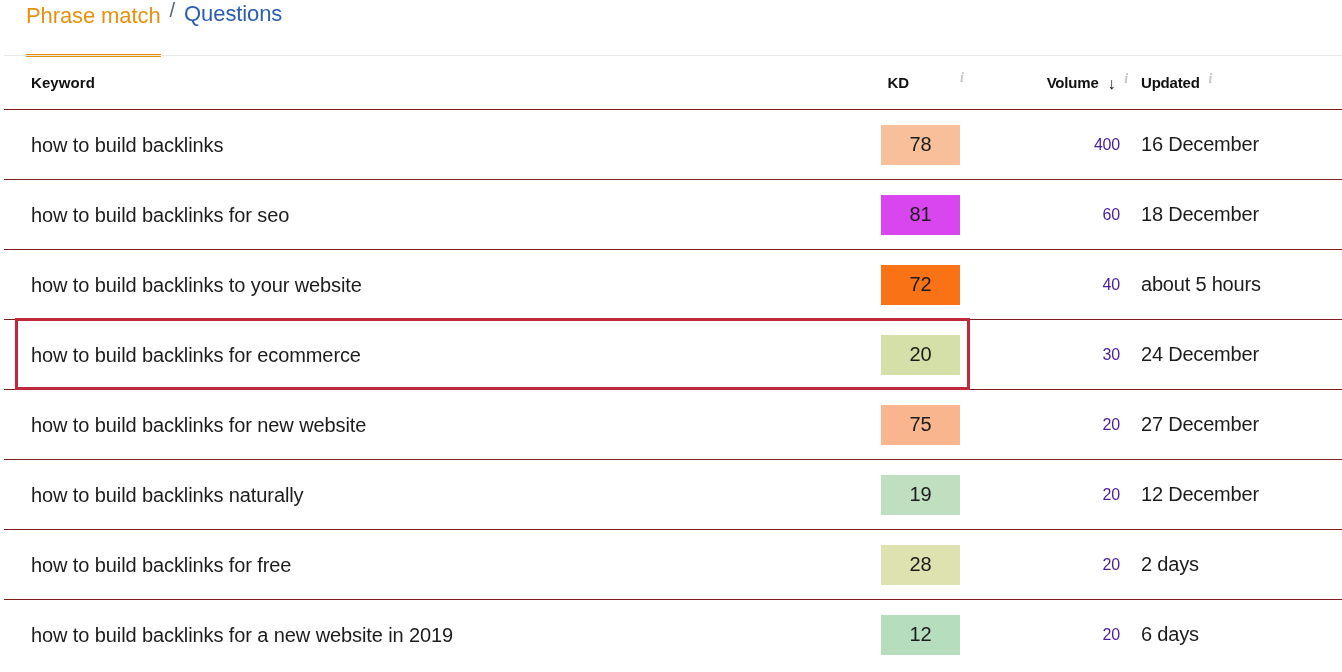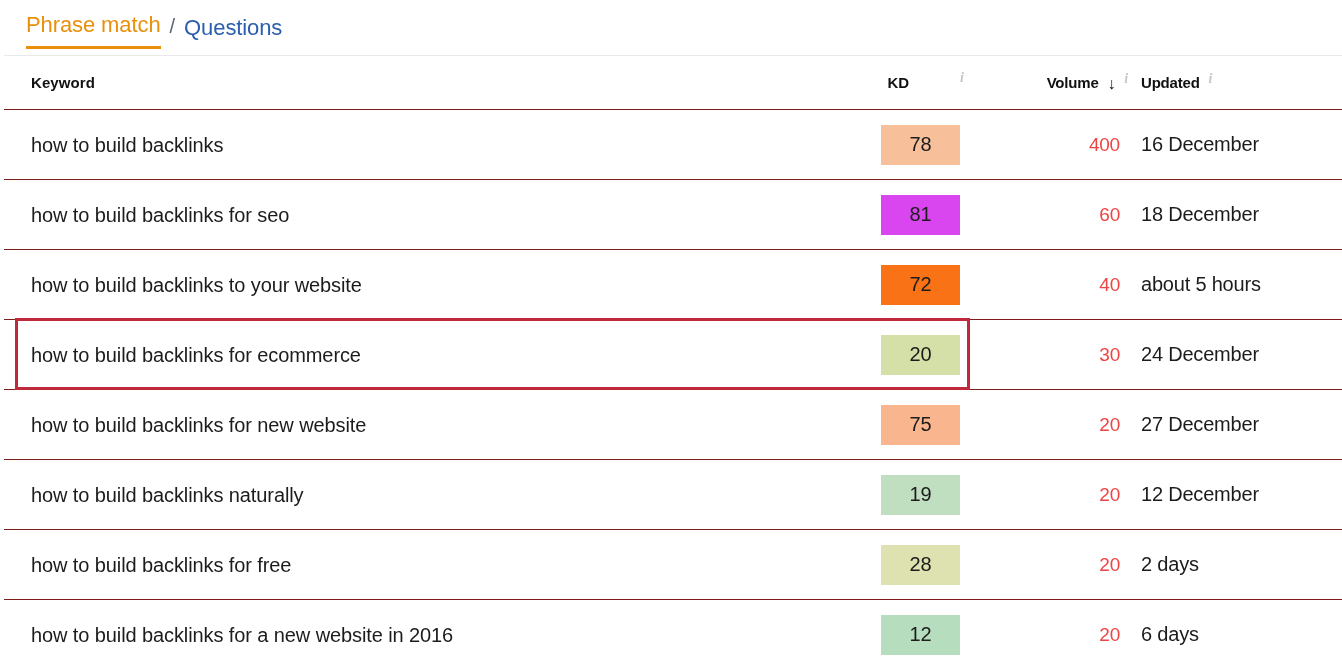--- a/index.html
+++ b/index.html
@@ -24,21 +24,20 @@
   }
 
   
   .tabs {
     position: absolute;
     left: 0;
     top: 0;
     width: 1342px;
     height: 55px;
     display: flex;
-    align-items: center;
     box-sizing: border-box;
     padding-left: 26px;
   }
   .tab {
     font-size: 22px;
     line-height: 28px;
     letter-spacing: -0.1px;
     white-space: nowrap;
     cursor: pointer;
   }
@@ -128,22 +127,22 @@
     font-size: 20px;
     color: #1c1c1c;
     letter-spacing: -0.2px;
   }
 
   .cell-volume {
     width: 159px;
     box-sizing: border-box;
     text-align: right;
     padding-right: 19px;
-    font-size: 19px;
-    color: #ef4444;
+    font-size: 16px;
+    color: #4c1d95;
     letter-spacing: -0.2px;
   }
   .header-row .cell-volume {
     font-size: 15px;
     font-weight: bold;
     color: #111;
     padding-right: 11px;
     white-space: nowrap;
   }
 
@@ -275,21 +274,21 @@
         </div>
         <div class="row data-row">
           <div class="cell-keyword">how to build backlinks for free</div>
           <div class="cell-kd">
             <div class="kd-badge" style="background: rgb(221, 226, 176);">28</div>
           </div>
           <div class="cell-volume">20</div>
           <div class="cell-updated">2 days</div>
         </div>
         <div class="row data-row">
-          <div class="cell-keyword">how to build backlinks for a new website in 2016</div>
+          <div class="cell-keyword">how to build backlinks for a new website in 2019</div>
           <div class="cell-kd">
             <div class="kd-badge" style="background: rgb(182, 221, 190);">12</div>
           </div>
           <div class="cell-volume">20</div>
           <div class="cell-updated">6 days</div>
         </div>
       </div>
 
   </div>
 

